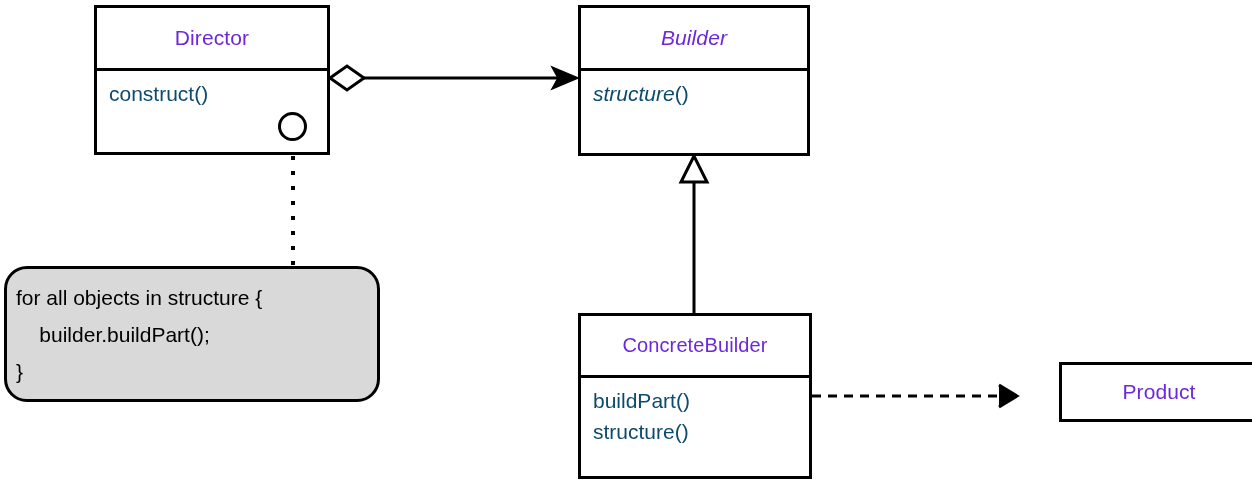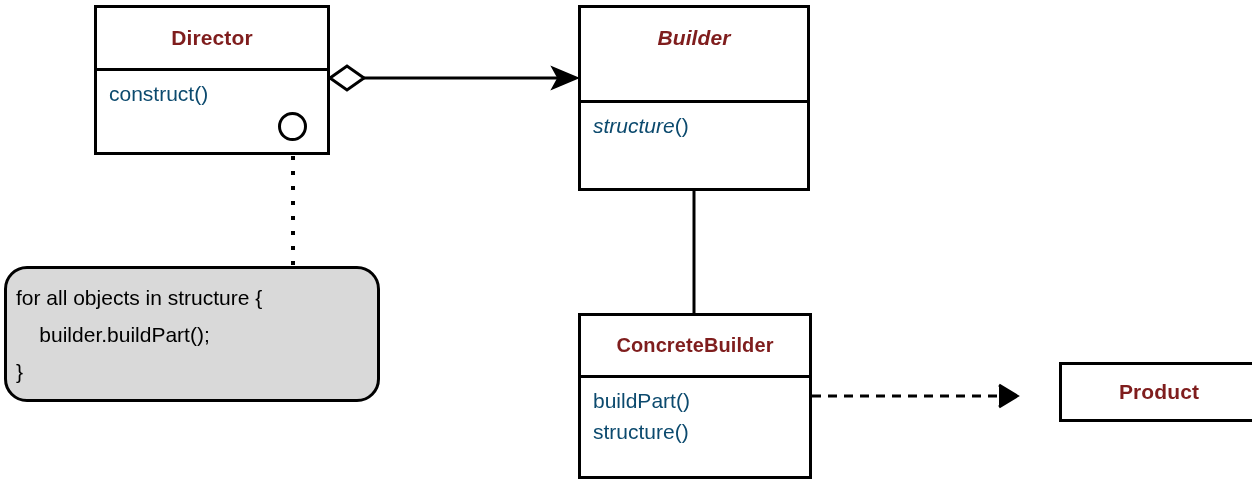--- a/index.html
+++ b/index.html
@@ -37,22 +37,22 @@
     display: flex;
     flex-direction: column;
     z-index: 2;
   }
   .uml-class .class-name-compartment {
     box-sizing: border-box;
     display: flex;
     align-items: center;
     justify-content: center;
     font-size: 21px;
-    font-weight: bold;
-    color: #7f1d1d;
+    font-weight: normal;
+    color: #6d28d9;
     letter-spacing: 0.1px;
   }
   .uml-class .class-members-compartment {
     box-sizing: border-box;
     border-top: 3px solid #000000;
     flex: 1 1 auto;
     padding: 7px 12px 0 12px;
     position: relative;
   }
   .uml-member {
@@ -127,21 +127,21 @@
 
   <div class="uml-class" id="class-director" style="left:94px; top:5px; width:236px; height:150px;">
     <div class="class-name-compartment" style="height:60px;">Director</div>
     <div class="class-members-compartment">
       <div class="uml-member">construct()</div>
     </div>
   </div>
 
   <div class="anchor-circle" style="left:278px; top:112px; width:29px; height:29px;"></div>
 
-  <div class="uml-class" id="class-builder" style="left:578px; top:5px; width:232px; height:186px;gap:32px;">
+  <div class="uml-class" id="class-builder" style="left:578px; top:5px; width:232px; height:151px;">
     <div class="class-name-compartment abstract-name" style="height:60px;">Builder</div>
     <div class="class-members-compartment">
       <div class="uml-member abstract-member">
         <span>structure</span><span class="non-italic-tail">()</span>
       </div>
     </div>
   </div>
 
   <div class="uml-class" id="class-concretebuilder" style="left:578px; top:313px; width:234px; height:166px;">
     <div class="class-name-compartment" style="height:59px; font-size:20px;">ConcreteBuilder</div>

